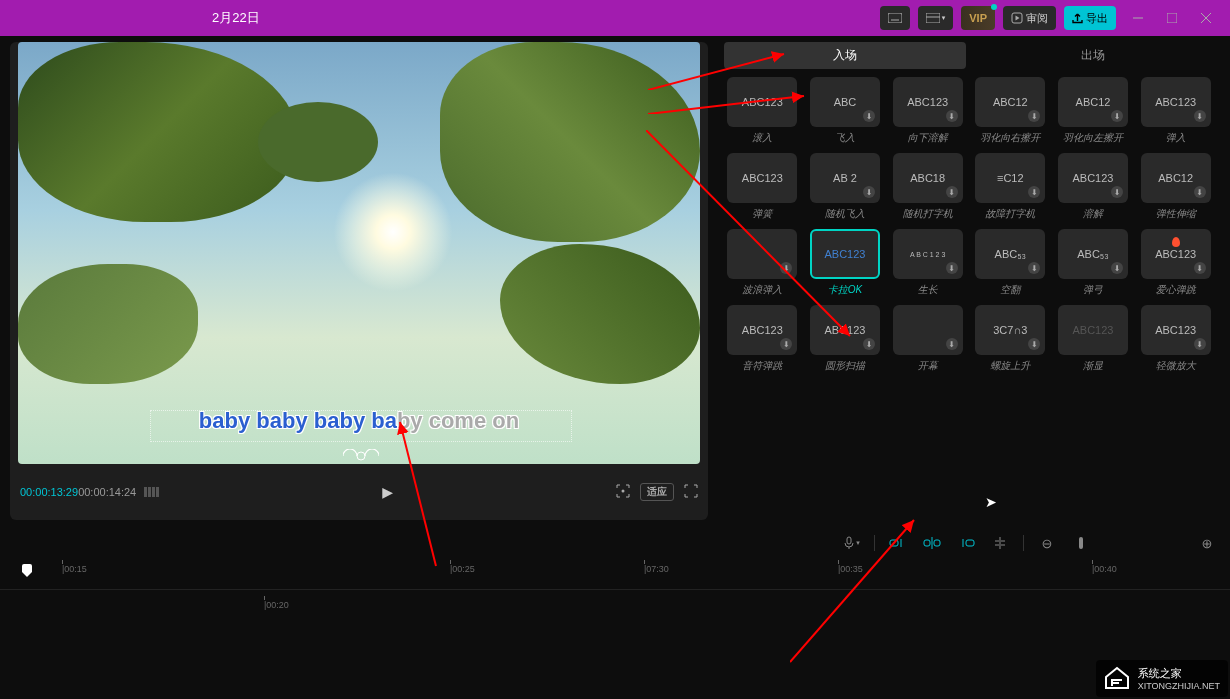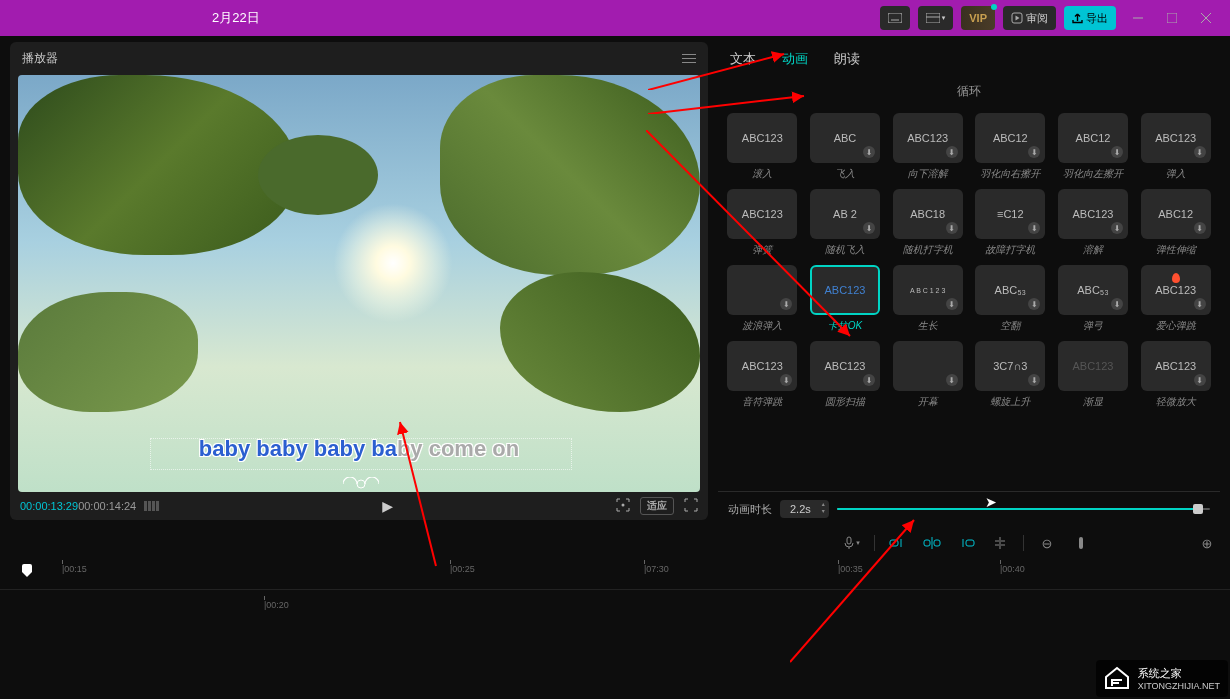--- a/index.html
+++ b/index.html
@@ -29,21 +29,21 @@
 .l2{top:0;right:0;width:260px;height:200px;background:linear-gradient(225deg,#3a5a1c,#6a8a3c,#4a6a2c);}
 .l3{top:60px;left:240px;width:120px;height:80px;background:#4a6a2c;border-radius:50%;}
 .l4{bottom:80px;left:0;width:180px;height:120px;background:linear-gradient(135deg,#5a7a3c,#7a9a4c);border-radius:50% 40%;}
 .l5{bottom:80px;right:0;width:200px;height:140px;background:linear-gradient(225deg,#3a5a1c,#6a8a3c);border-radius:40% 60%;}
 .sun{position:absolute;left:55%;top:45%;width:120px;height:120px;margin:-60px;border-radius:50%;background:radial-gradient(circle,#ffffff 0%,#fffbe0 20%,rgba(255,255,230,0.4) 50%,transparent 70%);}
 .subtitle { position: absolute; bottom: 30px; left: 50%; transform: translateX(-50%); white-space: nowrap; font-size: 22px; font-weight: bold; font-family: Arial; }
 .subtitle .hl { color: #2b5fd0; text-shadow: -1px -1px 0 #fff,1px -1px 0 #fff,-1px 1px 0 #fff,1px 1px 0 #fff; }
 .subtitle .rest { color: #aaa; text-shadow: -1px -1px 0 #fff,1px -1px 0 #fff,-1px 1px 0 #fff,1px 1px 0 #fff; }
 .sel-box { position: absolute; bottom: 22px; left: 132px; right: 128px; height: 32px; border: 1px dotted rgba(255,255,255,0.6); }
 .handle { position:absolute; width:36px; height:14px; left:50%; margin-left:-18px; bottom:-22px; }
-.player-controls { height: 28px; display: flex; align-items: center; padding: 0 10px; font-size: 11px; }
+.player-controls { height: 56px; display: flex; align-items: center; padding: 0 10px; font-size: 11px; }
 .time-cur { color: #00c4d4; }
 .time-dur { color: #999; }
 .bars { margin-left: 8px; display: flex; gap: 1px; }
 .bars span { width: 3px; height: 10px; background: #555; }
 .play-btn { margin: 0 auto; font-size: 14px; color: #ccc; cursor: pointer; }
 .ctrl-right { display: flex; align-items: center; gap: 10px; color: #aaa; font-size: 11px; }
 .adapt { border: 1px solid #555; border-radius: 3px; padding: 1px 6px; font-size: 10px; font-weight: bold; }
 
 .right-panel { flex: 1; padding: 6px 10px 0 0; display: flex; flex-direction: column; }
 .rp-tabs { display: flex; gap: 26px; padding: 8px 12px 10px; font-size: 13px; }
@@ -139,28 +139,20 @@
         <line x1="0" y1="0" x2="10" y2="10" stroke="#aaa"></line>
         <line x1="10" y1="0" x2="0" y2="10" stroke="#aaa"></line>
       </svg>
     </div>
 </div>
 
 <div class="main">
 
   <div class="player-panel">
     <div class="player-card">
-      <div class="player-header">
-        <span>播放器</span>
-        <div class="player-menu">
-            <span></span>
-            <span></span>
-            <span></span>
-          </div>
-      </div>
       <div class="preview">
         <div class="preview-img">
           <div class="leaf l1"></div>
             <div class="leaf l2"></div>
             <div class="leaf l3"></div>
             <div class="leaf l4"></div>
             <div class="leaf l5"></div>
           <div class="sun"></div>
           <div class="subtitle">
             <span class="hl">baby baby baby ba</span><span class="rest">by come on</span>
@@ -191,27 +183,23 @@
           <span class="adapt">适应</span>
           <span><svg width="14" height="14" viewBox="0 0 14 14">
                 <path d="M1 4V1h3M13 4V1h-3M1 10v3h3M13 10v3h-3" fill="none" stroke="#aaa"></path>
               </svg></span>
         </div>
       </div>
     </div>
   </div>
 
   <div class="right-panel">
-    <div class="rp-tabs" id="rp-tabs">
-        <span class="rp-tab">文本</span>
-        <span class="rp-tab active">动画</span>
-        <span class="rp-tab">朗读</span>
-      </div>
     <div class="rp-subtabs" id="rp-subtabs">
-        <div class="rp-subtab">循环</div>
+        <div class="rp-subtab active">入场</div>
+        <div class="rp-subtab">出场</div>
       </div>
     <div class="anim-scroll">
       <div class="anim-grid" id="anim-grid">
           <div class="anim-item">
             <div class="anim-thumb">ABC123</div>
             <div class="anim-label">滚入</div>
           </div>
           <div class="anim-item">
             <div class="anim-thumb">ABC<div class="dl">⬇</div></div>
             <div class="anim-label">飞入</div>
@@ -302,34 +290,20 @@
           </div>
           <div class="anim-item">
             <div class="anim-thumb" style="color: rgb(85, 85, 85);">ABC123</div>
             <div class="anim-label">渐显</div>
           </div>
           <div class="anim-item">
             <div class="anim-thumb">ABC123<div class="dl">⬇</div></div>
             <div class="anim-label">轻微放大</div>
           </div>
         </div>
-    </div>
-    <div class="duration-row">
-      <span>动画时长</span>
-      <div class="dur-input">
-        <span>2.2s</span>
-        <div class="steppers">
-            <span>▴</span>
-            <span>▾</span>
-          </div>
-      </div>
-      <div class="dur-slider">
-        <div class="fill"></div>
-          <div class="knob"></div>
-      </div>
     </div>
   </div>
 </div>
 
 <div class="toolbar">
   <div class="sp"></div>
   <div class="t-icon">
       <svg width="14" height="14" viewBox="0 0 14 14">
         <rect x="5" y="1" width="4" height="7" rx="2" fill="none" stroke="#888"></rect>
         <path d="M3 7a4 4 0 008 0M7 11v2" fill="none" stroke="#888"></path>
@@ -373,21 +347,21 @@
 </div>
 
 <div class="timeline">
   <div class="ruler" id="ruler">
     <div class="playhead"></div>
   <div class="tick" style="left: 62px;">|00:15</div>
       <div class="tick" style="left: 264px; margin-top: 36px;">|00:20</div>
       <div class="tick" style="left: 450px;">|00:25</div>
       <div class="tick" style="left: 644px;">|07:30</div>
       <div class="tick" style="left: 838px;">|00:35</div>
-      <div class="tick" style="left: 1000px;">|00:40</div>
+      <div class="tick" style="left: 1092px;">|00:40</div>
     </div>
 </div>
 
 <svg class="arrow" style="left:648px;top:50px;width:140px;height:40px">
     <defs>
       <marker id="ah" markerWidth="8" markerHeight="8" refX="6" refY="3" orient="auto">
         <path d="M0,0 L6,3 L0,6 Z" fill="#ff0000"></path>
       </marker>
     </defs>
     <line x1="0" y1="40" x2="136" y2="4" stroke="#ff0000" stroke-width="2" marker-end="url(#ah)"></line>

